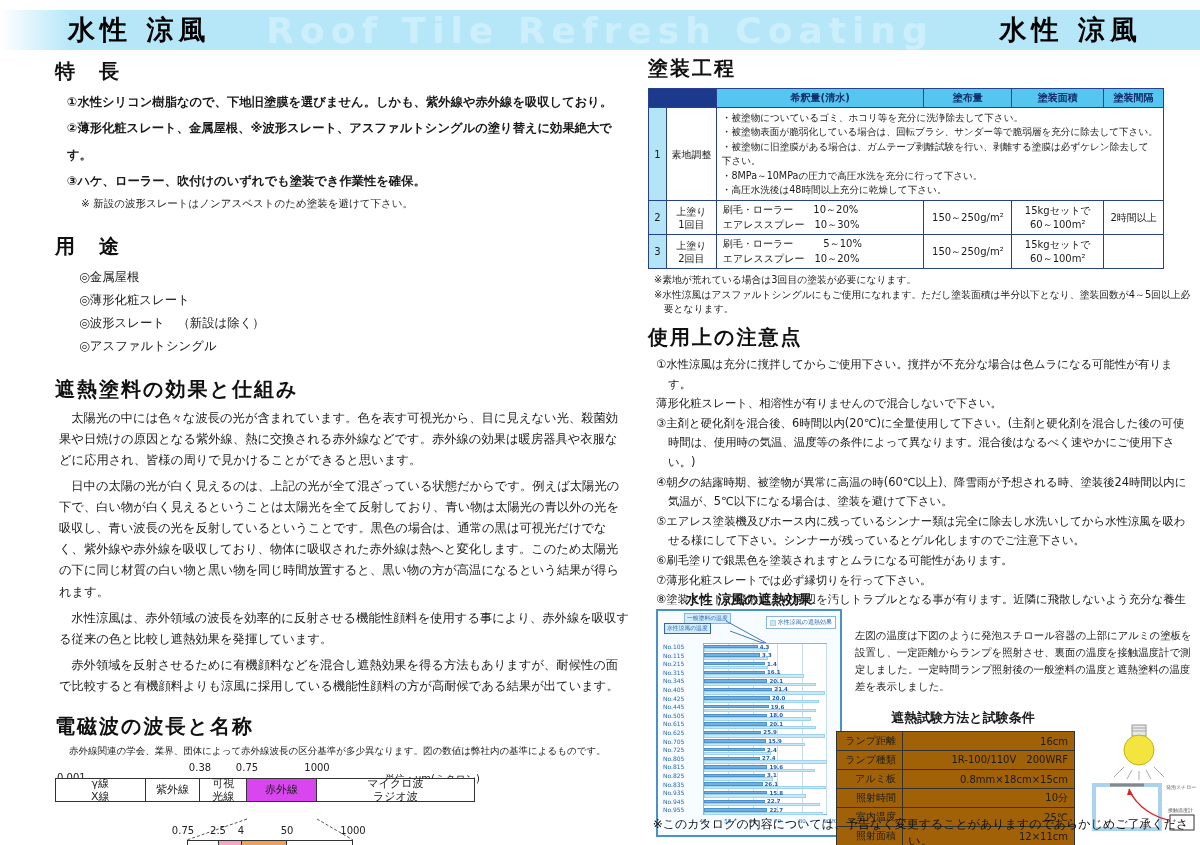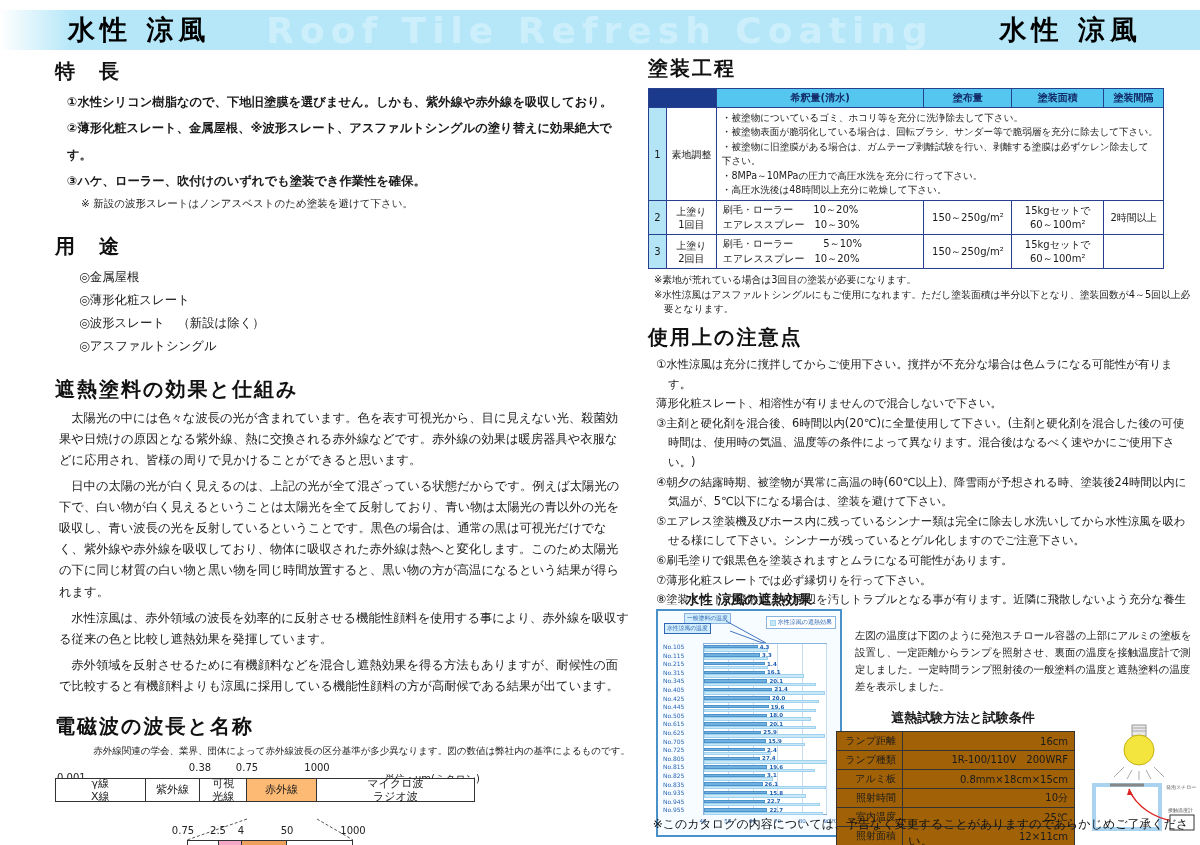--- a/index.html
+++ b/index.html
@@ -21,29 +21,29 @@
   .col-l { position:absolute; left:55px; top:58px; width:575px; }
   .feat-items { margin:4px 0 0 12px; }
   .feat-items div { font-size:12.3px; font-weight:bold; line-height:2.15; }
   .feat-note { margin:2px 0 0 26px; font-size:10.5px; color:#222; }
   .uses-h { margin-top:22px; }
   .use-items { margin:6px 0 0 24px; }
   .use-items div { font-size:12.4px; line-height:1.85; }
   .mech-h { margin-top:18px; }
   .mech-p { margin:5px 0 0 4px; font-size:12.3px; line-height:1.72; text-indent:1em; }
   .wave-h { margin-top:16px; font-size:18px; }
-  .wave-note { margin:5px 0 0 14px; font-size:9.5px;text-align:right; }
+  .wave-note { margin:5px 0 0 14px; font-size:9.5px; }
   .wave-diagram { position:relative; margin-top:4px; width:500px; height:128px; }
   .wv-scale { position:absolute; font-size:10px; color:#222; transform:translateX(-50%); }
   .wv-scale.noshift { transform:none;margin-top:10px; }
   .wv-bar { position:absolute; display:flex; border:1px solid #333; }
   .wv-seg { border-right:1px solid #333; display:flex; align-items:center; justify-content:center;
             text-align:center; font-size:11px; white-space:pre-line; line-height:1.25; background:#fff; }
   .wv-seg:last-child { border-right:none; }
-  .wv-pink { background:#fdba74;text-align:right; }
+  .wv-pink { background:#d946ef;text-align:right; }
   .wv-pink2 { background:#f4a8c6; }
   .wv-orange { background:#eca25e; }
   .wv-vert { writing-mode:vertical-rl; text-orientation:upright; letter-spacing:0; }
   .wv-svg { position:absolute; left:0; top:0; pointer-events:none; }
 
   
   .col-r { position:absolute; left:648px; top:55px; width:545px; }
 
   table.proc { border-collapse:collapse; margin-top:6px; width:516px; font-size:10px; }
   table.proc th, table.proc td { border:1px solid #28418f; vertical-align:middle; }

